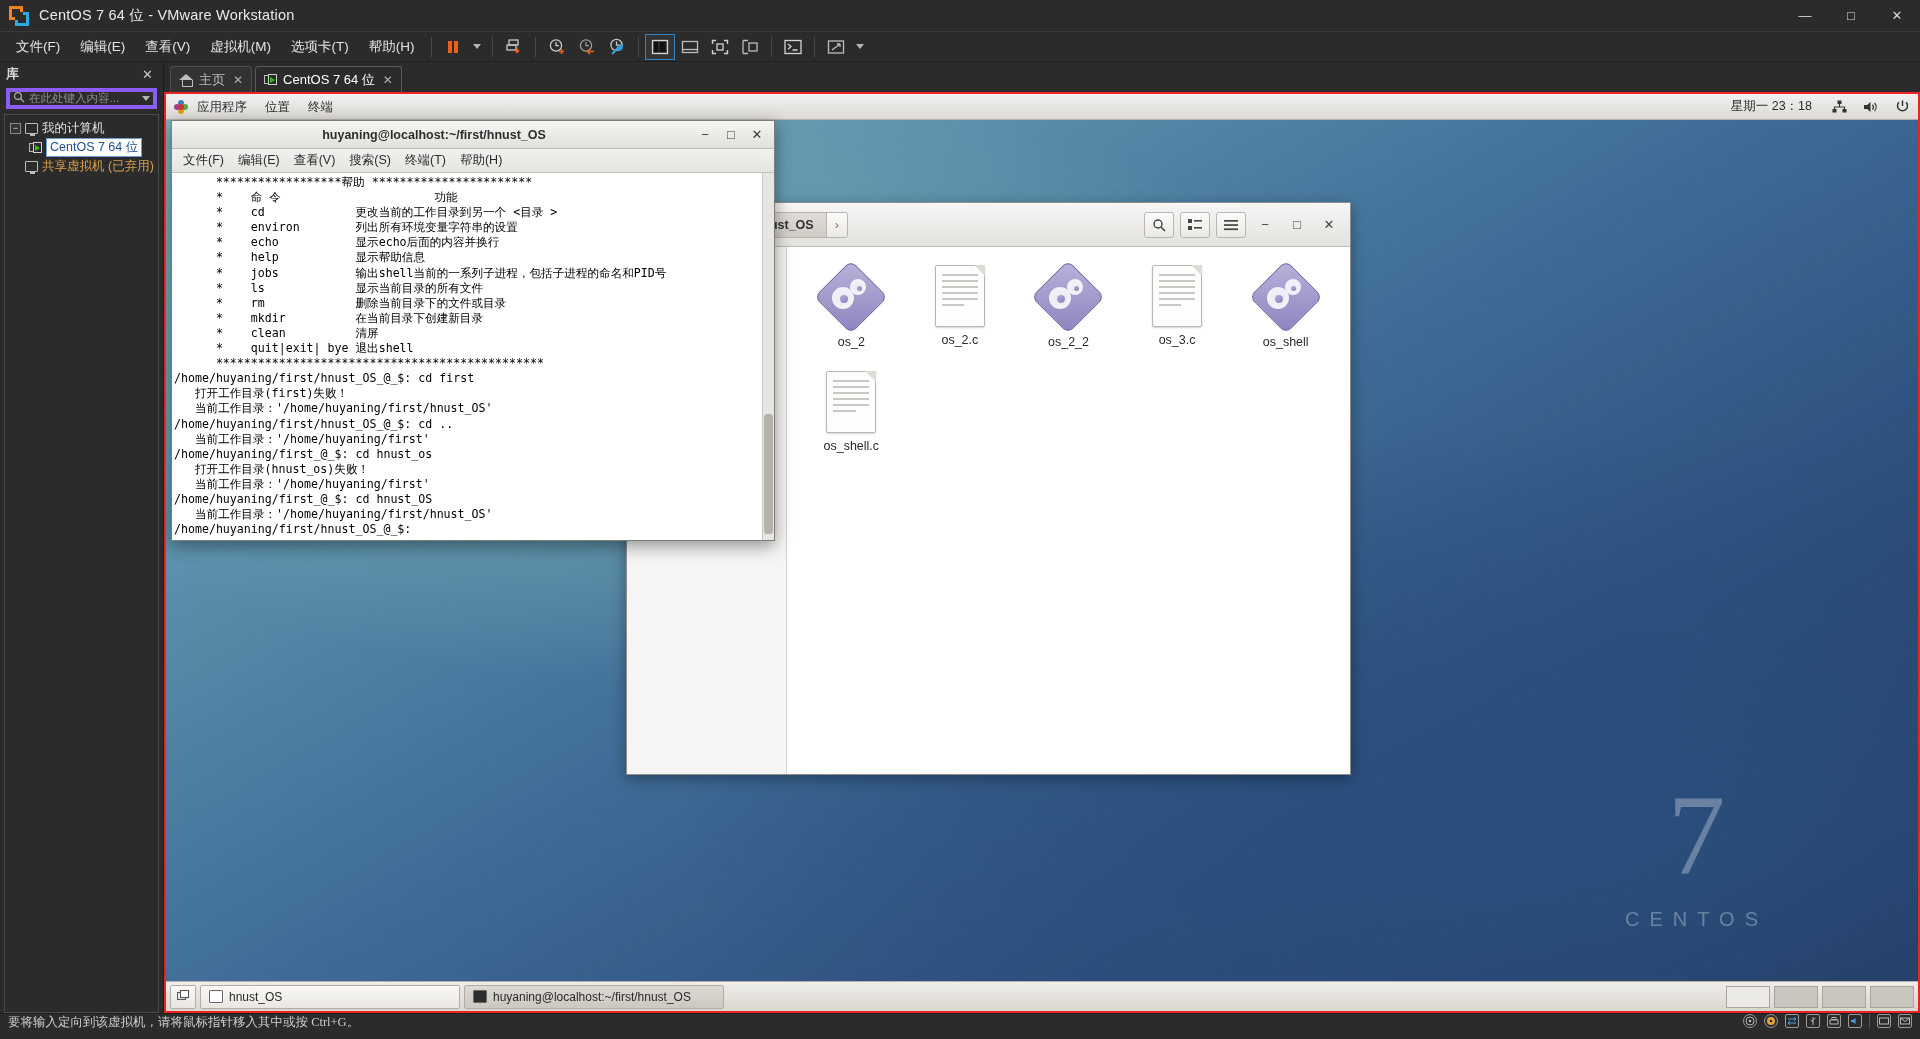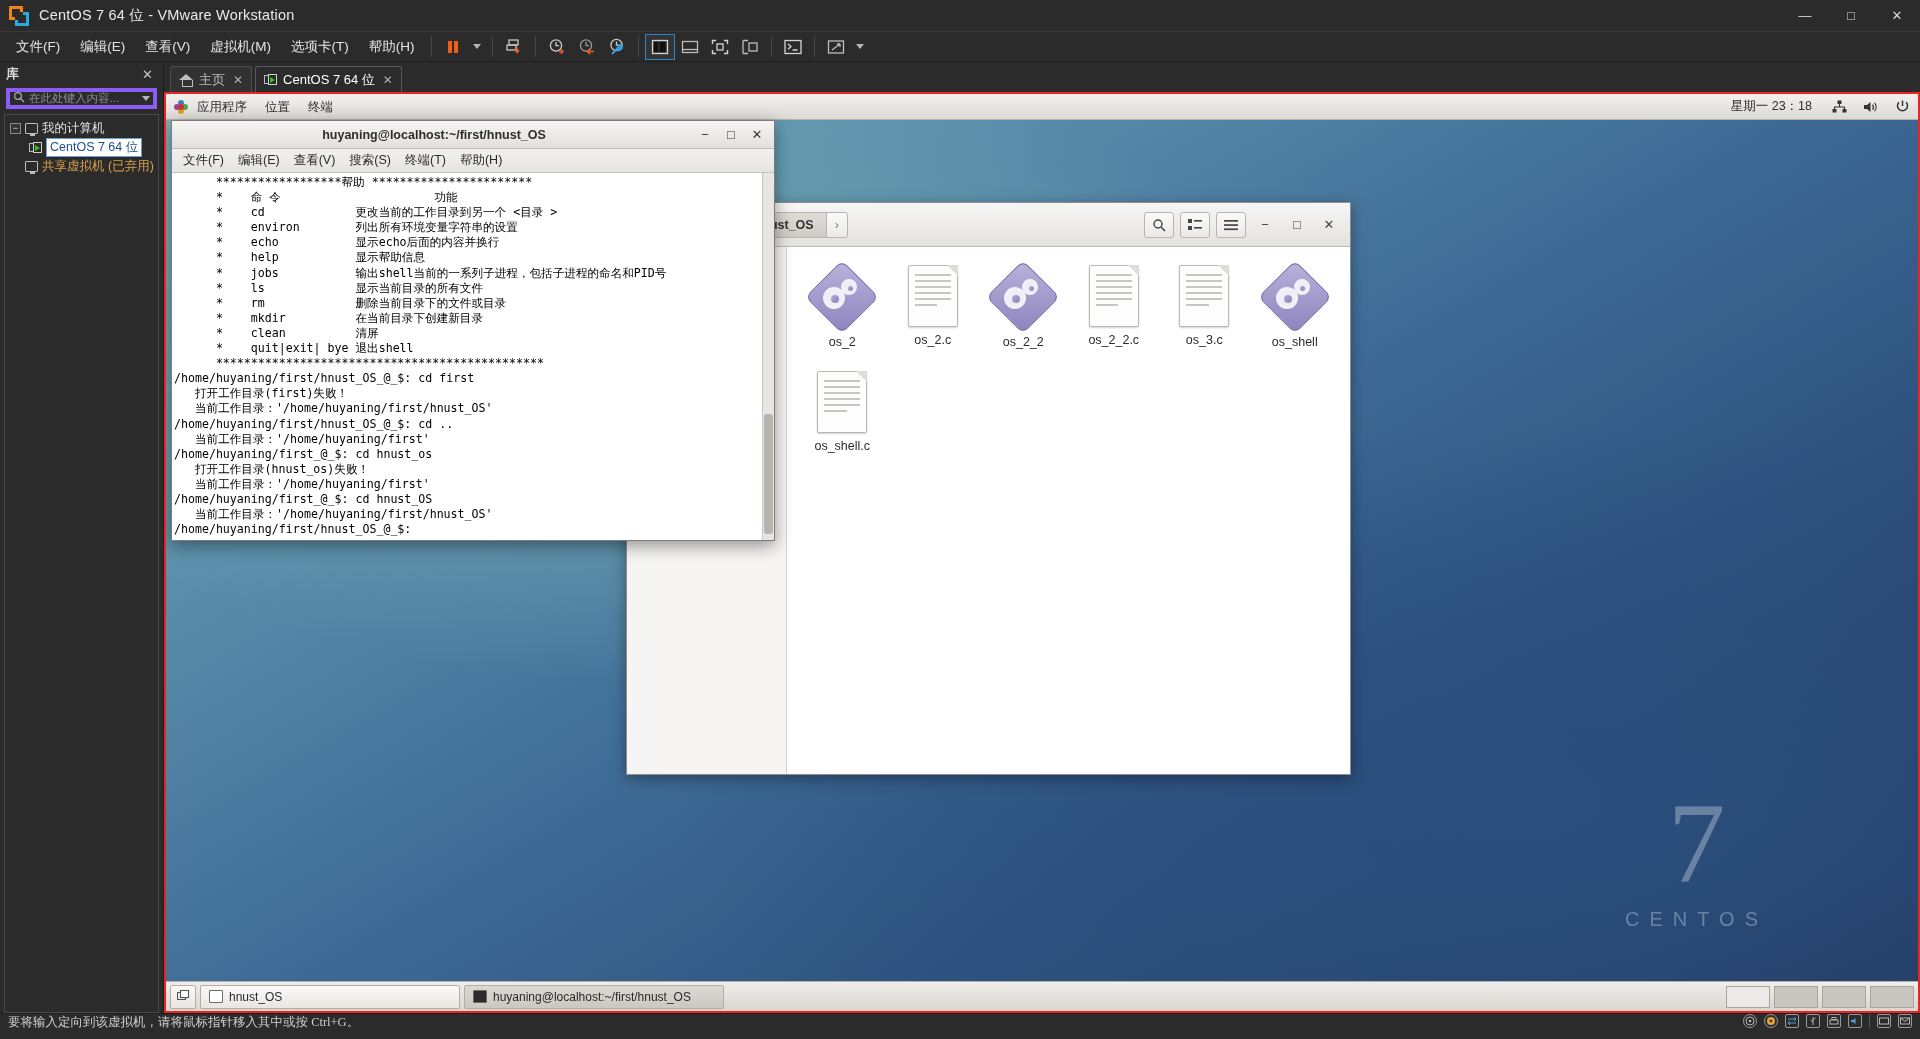--- a/index.html
+++ b/index.html
@@ -150,21 +150,21 @@
       radial-gradient(ellipse 70% 60% at 78% 78%, #2a4f7d 0%, rgba(42,79,125,0) 70%),
       linear-gradient(150deg, #7fb3bb 0%, #5f93ae 22%, #3f6d97 48%, #2d4f7c 72%, #23365c 100%);
   }
   
   #centos-mark {
     position: absolute; right: 150px; bottom: 80px;
     text-align: center; color: rgba(255,255,255,0.30);
     pointer-events: none;
   }
   #centos-seven { font-size: 115px; line-height: 1; font-weight: 300; font-family: "Liberation Serif", serif; }
-  #centos-word { font-size: 20px; letter-spacing: 10px; margin-top: 8px; }
+  #centos-word { font-size: 20px; letter-spacing: 10px; margin-top: 16px; }
 
   
   #gnome-panel {
     position: absolute; left: 0; right: 0; top: 0; height: 26px;
     background: linear-gradient(#f2f1f0, #dcdad5);
     border-bottom: 1px solid #b6b2ab;
     display: flex; align-items: center; font-size: 12.5px; color: #2e2e2e;
   }
   .gp-item { padding: 0 9px; line-height: 26px; white-space: nowrap; }
   #gnome-spacer { flex: 1; }
@@ -209,21 +209,21 @@
     display: flex; align-items: center; justify-content: center;
     font-size: 13px; color: #444;
   }
   .hwin {
     width: 26px; height: 26px; display:flex; align-items:center; justify-content:center;
     font-size: 13px; color: #444;
   }
   #files-body { flex: 1; display: flex; min-height: 0; }
   #files-side { width: 160px; background: #f6f5f4; border-right: 1px solid #d6d3ce; }
   #files-main { flex: 1; padding: 18px 10px; }
-  #file-grid { display: grid; grid-template-columns: repeat(6, 1fr); row-gap: 22px; }
+  #file-grid { display: grid; grid-template-columns: repeat(5, 1fr); row-gap: 22px; }
   .file-cell { display: flex; flex-direction: column; align-items: center; gap: 6px; }
   .file-label { font-size: 12.5px; color: #2b2b2b; }
   
   .ic-exec { width: 64px; height: 64px; position: relative; }
   .ic-exec .dia {
     position: absolute; left: 6px; top: 6px; width: 52px; height: 52px;
     background: linear-gradient(135deg,#b9b2da,#8d84bf);
     transform: rotate(45deg); border-radius: 7px;
     border: 1px solid #6f66a4;
   }
@@ -625,31 +625,20 @@
 
                   <div class="file-cell">
                     <div class="ic-exec">
                         <div class="dia"></div>
                         <div class="g1"></div>
                         <div class="g2"></div>
                       </div>
                     <div class="file-label">os_2_2</div>
                   </div>
 
-                  <div class="file-cell">
-                    <div class="ic-doc">
-                      <div class="ln"></div>
-                        <div class="ln"></div>
-                        <div class="ln"></div>
-                        <div class="ln"></div>
-                        <div class="ln"></div>
-                        <div class="ln s"></div>
-                    </div>
-                    <div class="file-label">os_2_2.c</div>
-                  </div>
 
 
                   <div class="file-cell">
                     <div class="ic-doc">
                       <div class="ln"></div>
                         <div class="ln"></div>
                         <div class="ln"></div>
                         <div class="ln"></div>
                         <div class="ln"></div>
                         <div class="ln s"></div>

